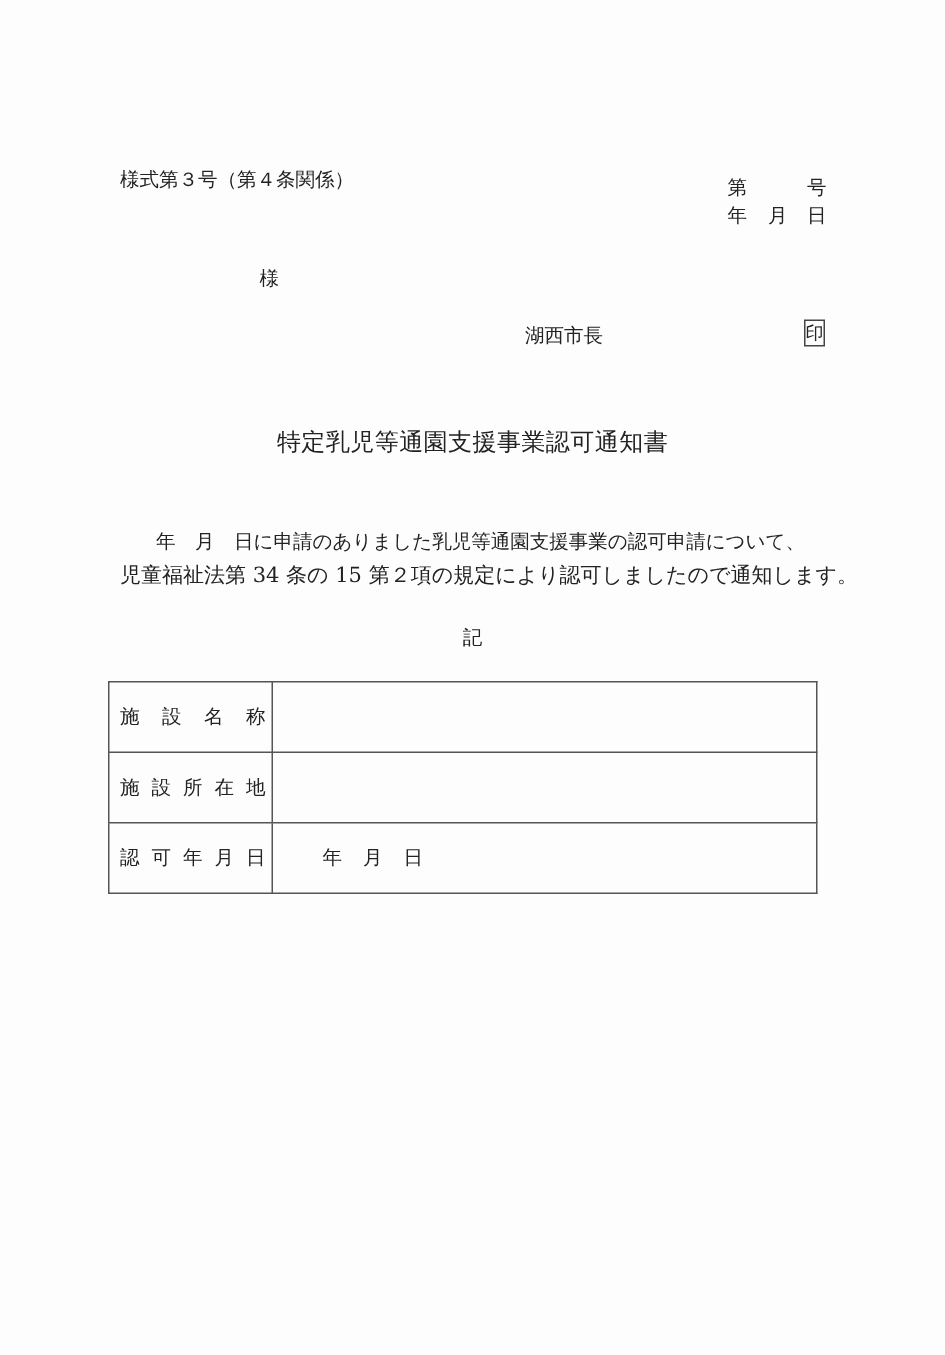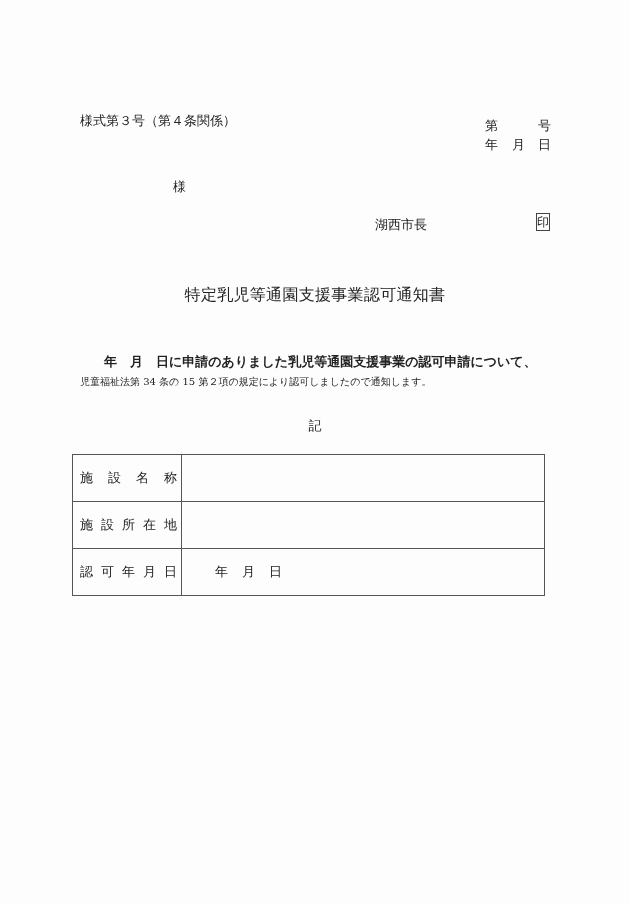--- a/index.html
+++ b/index.html
@@ -26,35 +26,35 @@
     .doc-number .go-label { right: 0; }
 
     .doc-date { left: 485px; top: 138px; width: 66px; font-size: 13px; }
     .doc-date span { position: absolute; top: 0; }
     .doc-date .y { left: 0; }
     .doc-date .m { left: 27px; }
     .doc-date .d { right: 0; }
 
     .addressee { left: 173px; top: 180px; font-size: 13px; }
 
-    .issuer { left: 350px; top: 218px; font-size: 13px; margin-left: 25px; }
+    .issuer { left: 350px; top: 218px; font-size: 13px; }
     .seal {
       left: 536px; top: 213px;
       width: 14px; height: 18px;
       border: 1px solid #444;
       font-size: 12px;
       display: flex; align-items: center; justify-content: center;
       box-sizing: border-box;
     }
 
     .doc-title { left: 0; width: 630px; top: 287px; text-align: center; font-size: 16px; letter-spacing: 0.3px; }
 
-    .body-line1 { left: 80px; top: 355px; font-size: 13px; font-weight: bold; }
+    .body-line1 { left: 80px; top: 355px; font-size: 13px; }
     .body-line1 .indent { display: inline-block; width: 24px; }
-    .body-line2 { left: 80px; top: 377px; font-size: 10px; }
+    .body-line2 { left: 80px; top: 377px; font-size: 14px; }
 
     .ki { left: 0; width: 630px; top: 419px; text-align: center; font-size: 13px; }
 
     .info-table {
       position: absolute;
       left: 72px; top: 454px;
       width: 473px;
       border-collapse: collapse;
       border: 1px solid #555;
     }

